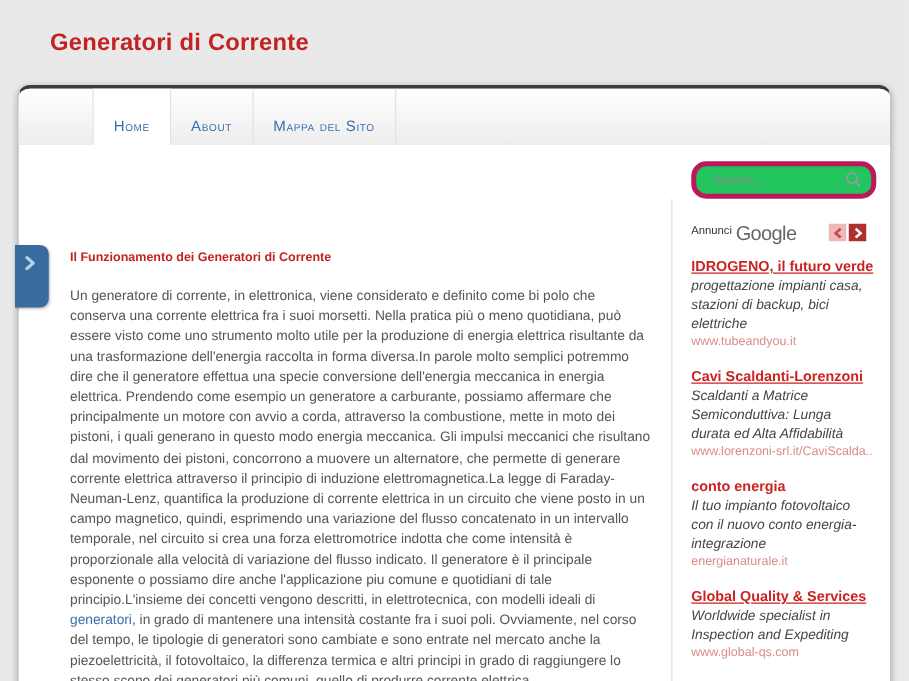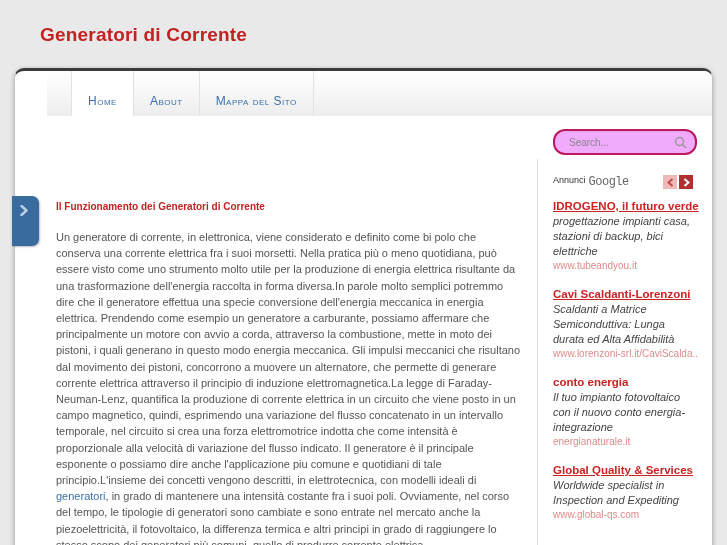--- a/index.html
+++ b/index.html
@@ -7,49 +7,49 @@
   
   .site-title{position:absolute;left:40px;top:24px;font-size:19px;font-weight:bold;
     color:#c32222;letter-spacing:0.2px;}
   
   .main-box{position:absolute;left:14px;top:68px;width:697px;height:560px;
     background:#ffffff;border:1px solid #c2c2c2;border-top:3px solid #3c3c3c;
     border-radius:10px 10px 0 0;box-shadow:0 1px 5px rgba(0,0,0,0.25);}
   
   .tabbar{position:absolute;left:0;top:0;right:0;height:45px;
     background:linear-gradient(#ffffff,#ededed);border-radius:8px 8px 0 0;
-    display:flex;align-items:stretch;padding-left:24px;box-sizing:border-box;margin-left:32px;}
+    display:flex;align-items:stretch;padding-left:59px;box-sizing:border-box;}
   .tab{display:flex;align-items:flex-end;justify-content:center;padding:0 16px 8px 16px;
     font-size:12px;font-variant:small-caps;letter-spacing:0.5px;color:#3a6fae;
     border-right:1px solid #e2e2e2;cursor:pointer;}
   .tab:first-child{border-left:1px solid #e2e2e2;}
   .tab.active{background:#ffffff;}
   
   .pull-tab{position:absolute;left:12px;top:196px;width:27px;height:50px;
     background:#3a6b9e;border-radius:0 7px 7px 0;box-shadow:1px 1px 2px rgba(0,0,0,0.25);}
   .pull-tab svg{position:absolute;left:8px;top:9px;}
   
   .article{position:absolute;left:41px;top:130px;width:467px;}
   .article h1{margin:0 0 17px 0;font-size:10px;font-weight:bold;color:#c32222;}
   .article p{margin:0;font-size:11px;line-height:16.2px;color:#555555;}
   .inline-link{color:#3a6fae;cursor:pointer;}
   
   .v-divider{position:absolute;left:522px;top:88px;bottom:0;width:1px;background:#e0e0e0;}
   
   .sidebar{position:absolute;left:538px;top:58px;width:146px;}
-  .search-wrap{position:relative;width:140px;height:22px;border:2px solid #be185d;
-    border-radius:12px;background:#f0abfc;box-shadow:inset 0 1px 2px rgba(0,0,0,0.06);}
+  .search-wrap{position:relative;width:140px;height:22px;border:4px solid #be185d;
+    border-radius:12px;background:#22c55e;box-shadow:inset 0 1px 2px rgba(0,0,0,0.06);}
   .search-input{position:absolute;left:12px;top:1px;width:100px;height:18px;border:none;
     outline:none;font-size:10px;color:#555;background:transparent;
     font-family:"Liberation Sans",sans-serif;}
   .search-input::placeholder{color:#888;}
   .search-icon{position:absolute;right:8px;top:4px;}
   .ads-header{margin-top:20px;display:flex;align-items:flex-start;width:140px;}
   .annunci{font-size:9px;color:#333;margin-right:3px;}
-  .google-logo{font-family:Liberation Mono, monospace;font-size:12px;color:#666;
+  .google-logo{font-family:Liberation Sans, sans-serif;font-size:16px;color:#666;
     letter-spacing:-0.5px;}
   .ad-arrows{margin-left:auto;display:flex;gap:2px;}
   .arrow-btn{width:14px;height:14px;display:flex;align-items:center;justify-content:center;
     cursor:pointer;}
   .arrow-prev{background:#efb9b9;}
   .arrow-next{background:#b03030;}
   .ads{margin-top:7px;}
   .ad{margin-bottom:13px;width:146px;}
   .ad-title{font-size:11.5px;font-weight:bold;color:#cc2222;line-height:15px;
     text-decoration:underline;cursor:pointer;display:inline;}

